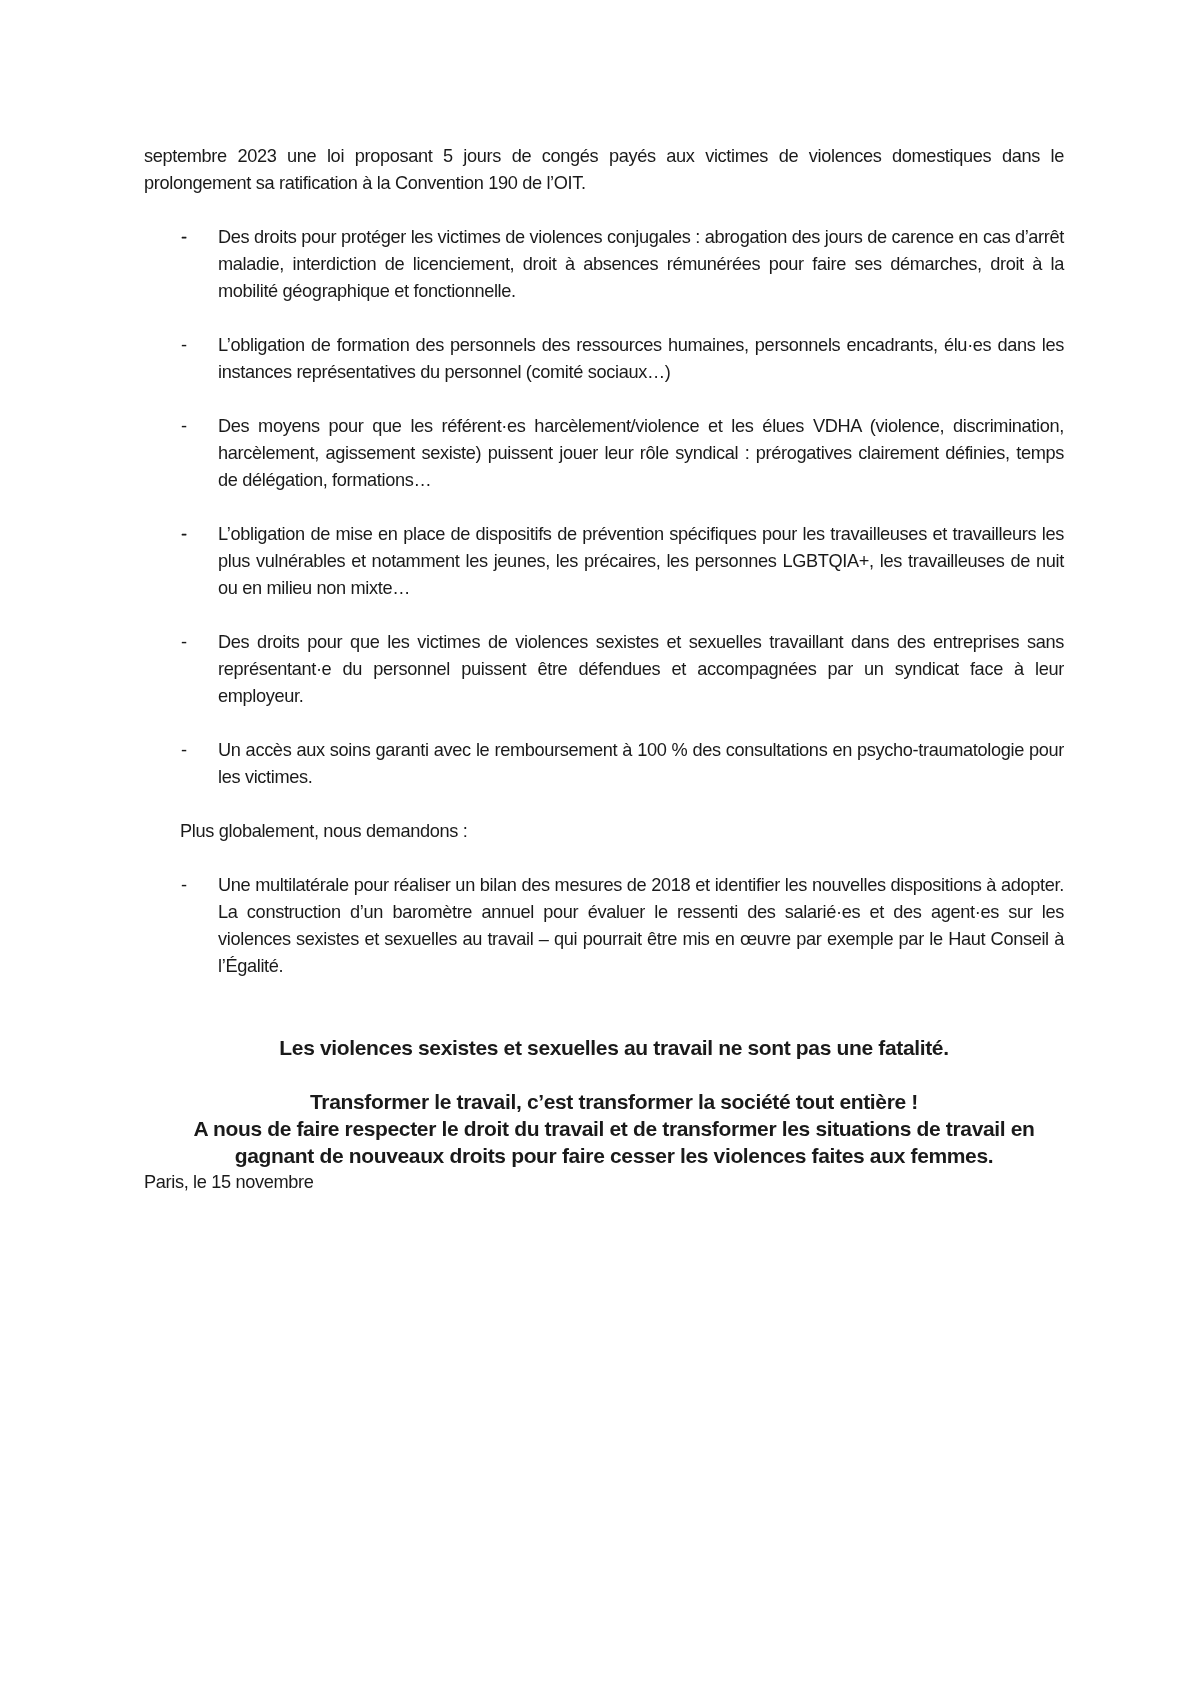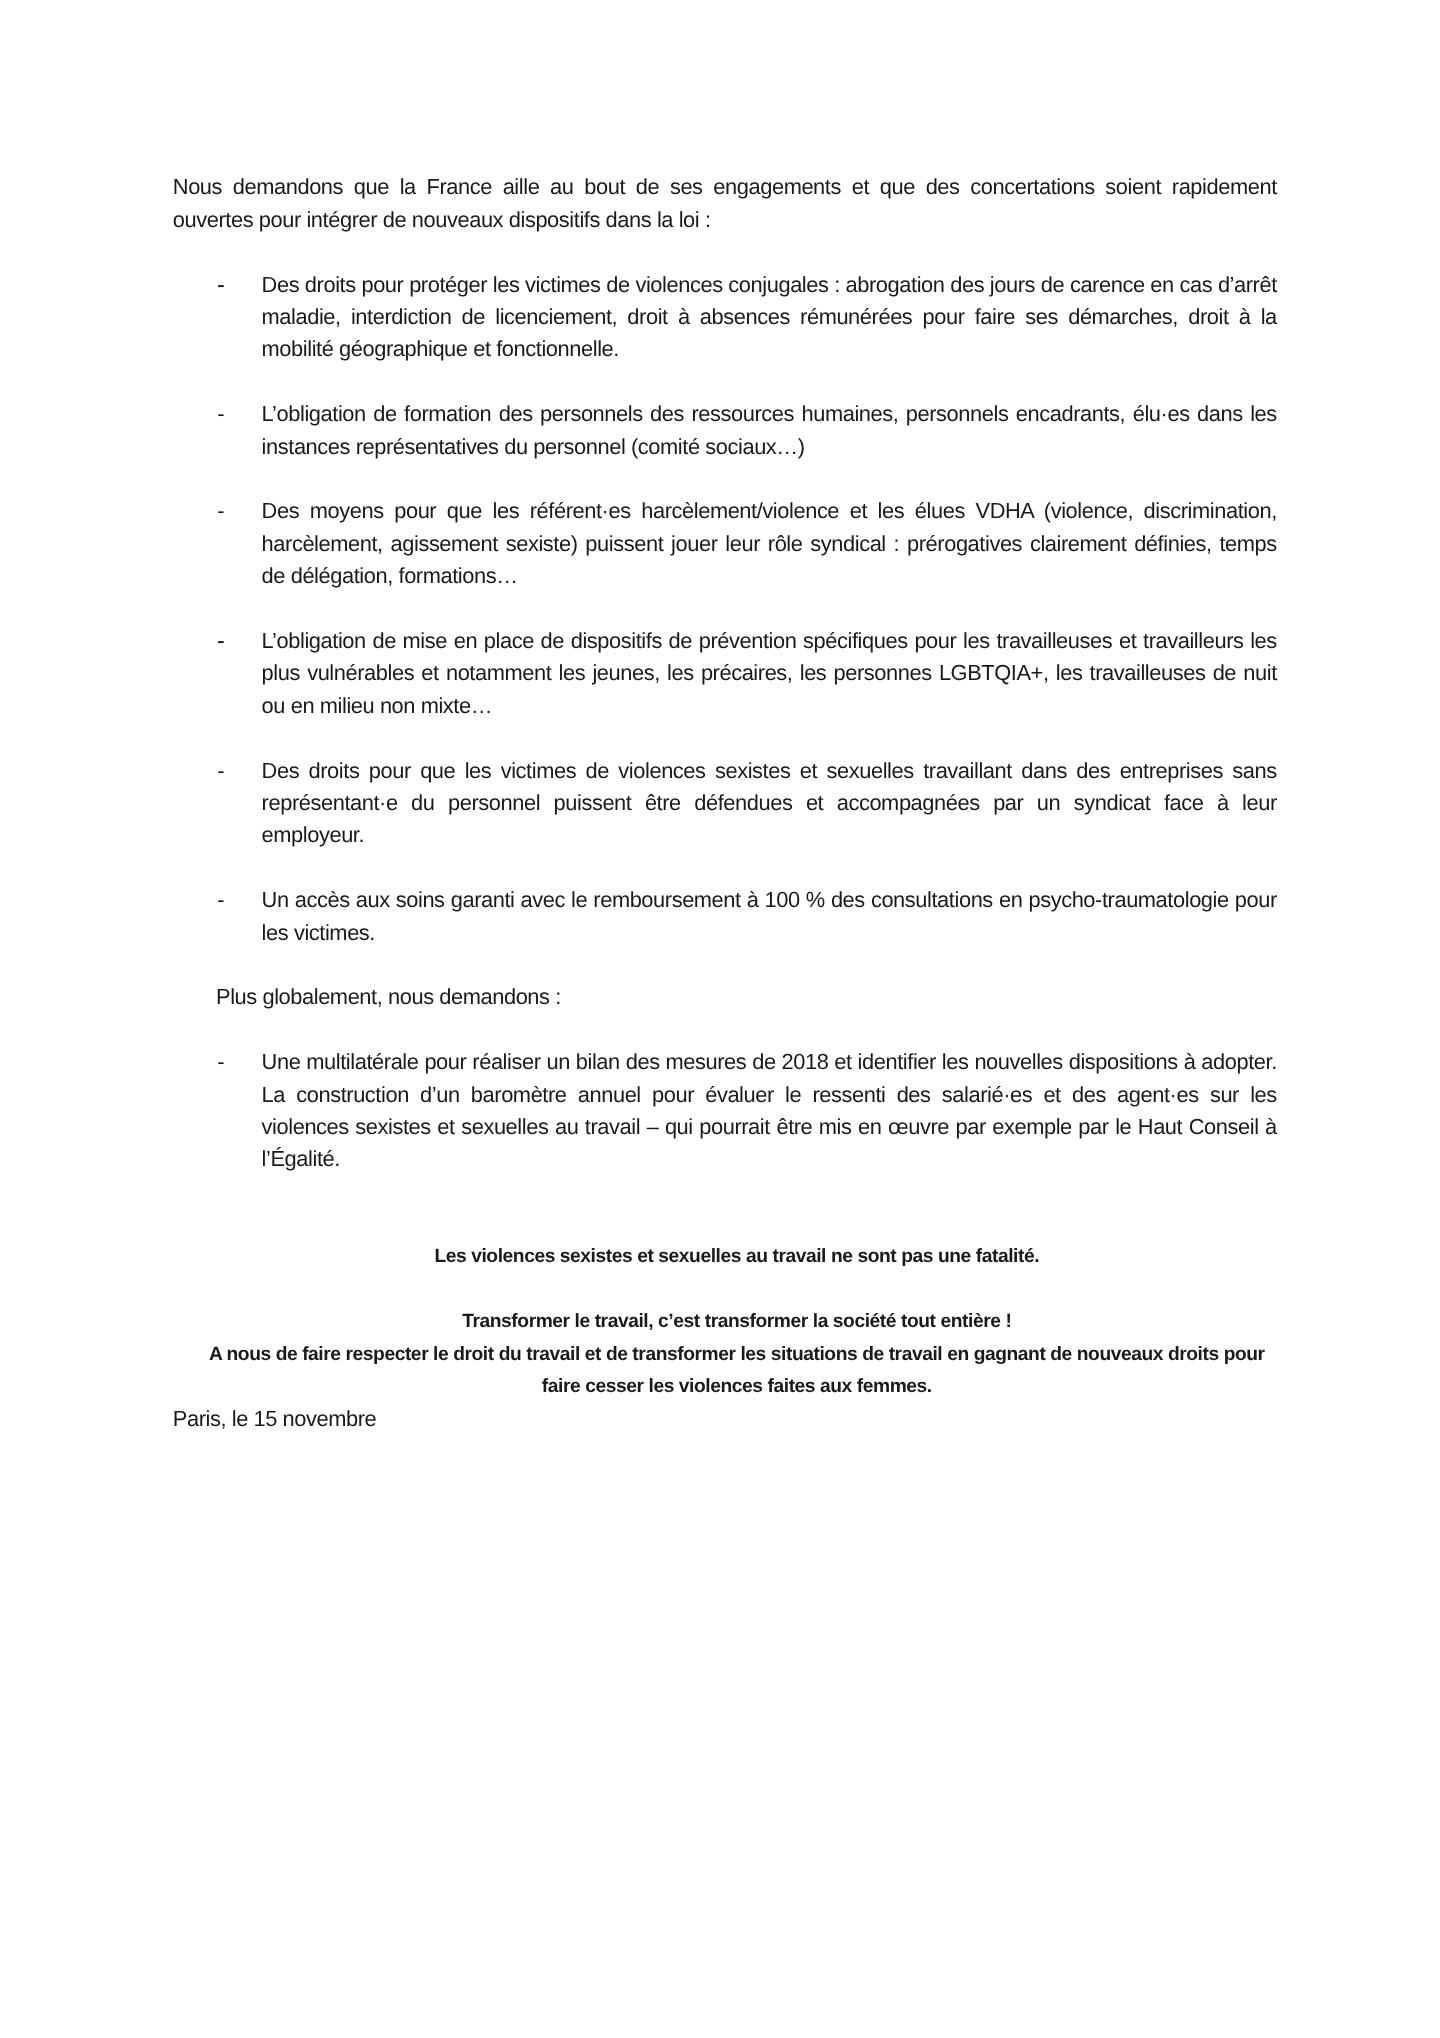--- a/index.html
+++ b/index.html
@@ -45,36 +45,36 @@
       left: 37px;
       top: 0;
     }
     .indented-label {
       margin: 0 0 27px 36px;
     }
     .closing {
       margin-top: 54px;
       text-align: center;
       font-weight: bold;
-      font-size: 16px;
+      font-size: 21px;
       line-height: 27px;
       padding-left: 20px;
     }
     .closing p { margin: 0 0 27px 0; }
     .closing p.last { margin-bottom: 0; }
     .signature {
     }
   </style>
 </head>
 <body>
 
 <div class="page">
 
+  <p class="para">septembre 2023 une loi proposant 5 jours de congés payés aux victimes de violences domestiques dans le prolongement sa ratification à la Convention 190 de l’OIT.</p>
 
-  <p class="para">Nous demandons que la France aille au bout de ses engagements et que des concertations soient rapidement ouvertes pour intégrer de nouveaux dispositifs dans la loi :</p>
 
   <ul class="list">
     <li class="list-item">
       <span class="dash">-</span>
     </li>
     <li class="list-item">
       <span class="dash">-</span>
       <span>Des droits pour protéger les victimes de violences conjugales : abrogation des jours de carence en cas d’arrêt maladie, interdiction de licenciement, droit à absences rémunérées pour faire ses démarches, droit à la mobilité géographique et fonctionnelle.</span>
     </li>
     <li class="list-item">

